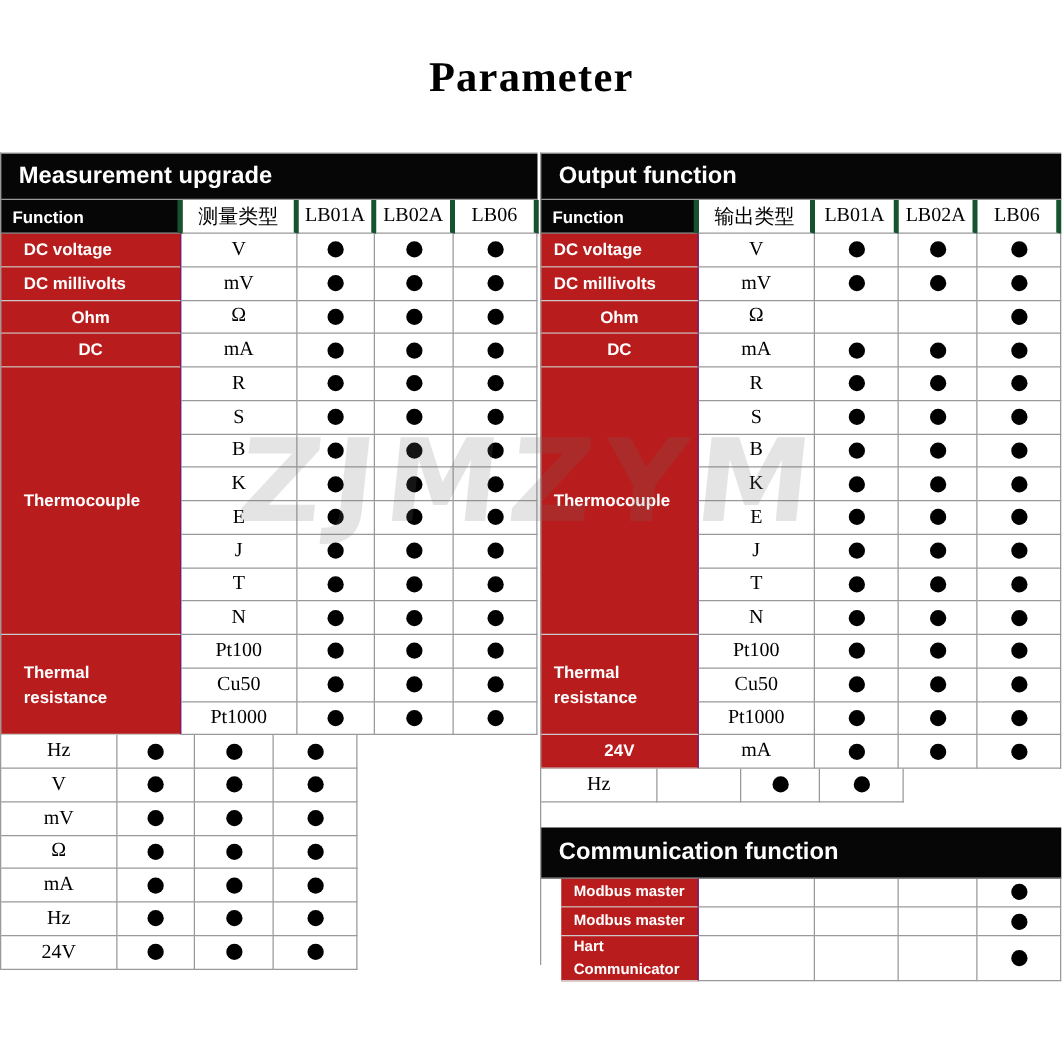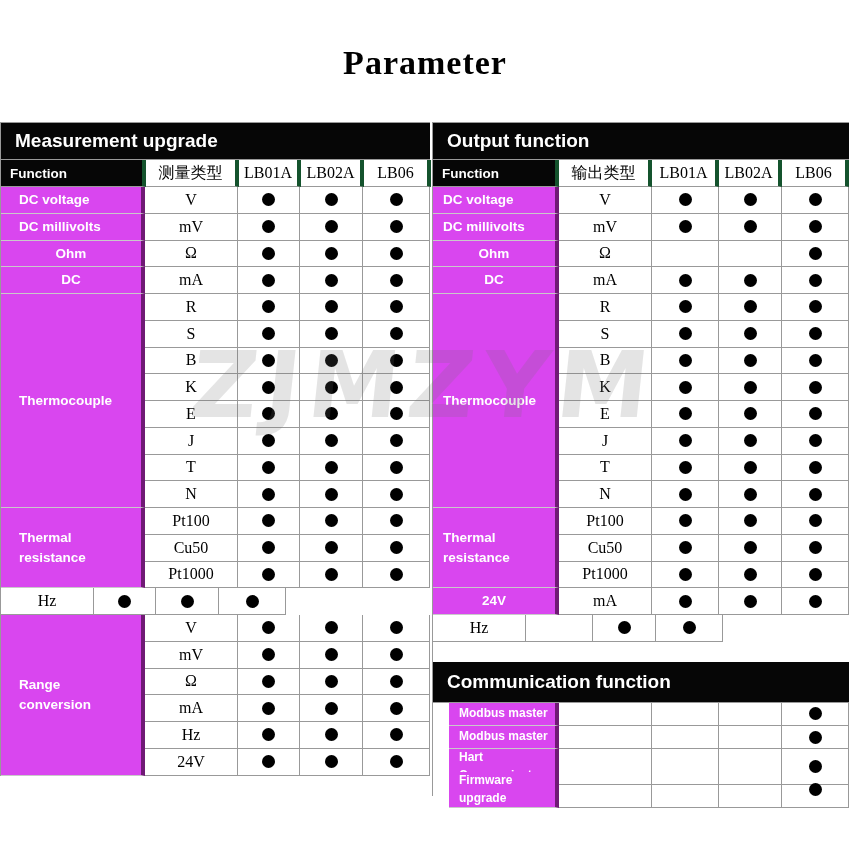--- a/index.html
+++ b/index.html
@@ -15,22 +15,22 @@
     display: flex; align-items: center; padding-left: 14px; height: 37px; border-bottom: 1px solid #999; }
   .secbar.comm { height: 41px; margin-top: 20px; }
   .hrow { display: grid; height: 27px; }
   .left .hrow { grid-template-columns: 145px 93px 62px 63px 67px; }
   .right .hrow { grid-template-columns: 126px 93px 67px 63px 67px; }
   .hcell { border-right: 4px solid #14532d; border-bottom: 1px solid #999; display: flex;
     align-items: center; justify-content: center; font-family: "Liberation Serif", serif; font-size: 16px; }
   .hcell.fn { background: #060606; color: #fff; justify-content: flex-start; padding-left: 9px;
     font-family: "Liberation Sans", sans-serif; font-weight: bold; font-size: 13.5px; }
   .group { display: flex; }
-  .glabel { background: #d946ef; color: #fff; font-weight: bold; font-size: 13.5px;
-    display: flex; align-items: center; border-right: 4px solid #701a75; border-bottom: 1px solid #c9c9c9;
+  .glabel { background: #b91c1c; color: #fff; font-weight: bold; font-size: 13.5px;
+    display: flex; align-items: center; border-right: 1px solid #701a75; border-bottom: 1px solid #c9c9c9;
     line-height: 1.45; }
   .left .glabel { width: 145px; padding-left: 18px; padding-right: 28px; }
   .right .glabel { width: 126px; padding-left: 10px; padding-right: 12px; }
   .glabel.center { justify-content: center; padding-left: 0; padding-right: 0; }
   .grows { flex: 1; display: flex; flex-direction: column; }
   .grow { display: grid; height: 26.75px; }
   .left .grow { grid-template-columns: 93px 62px 63px 67px; }
   .right .grow { grid-template-columns: 93px 67px 63px 67px; }
   .tcell { font-family: "Liberation Serif", serif; font-size: 16px; display: flex;
     align-items: center; justify-content: center; border-right: 1px solid #999; border-bottom: 1px solid #999; }
@@ -281,21 +281,20 @@
               <div class="dcell">
                 <span class="dot"></span>
               </div>
               <div class="dcell">
                 <span class="dot"></span>
               </div>
             </div>
           </div>
         </div>
         <div class="group">
-          <div class="glabel">Range conversion</div>
           <div class="grows">
             <div class="grow">
               <div class="tcell">V</div>
               <div class="dcell">
                 <span class="dot"></span>
               </div>
               <div class="dcell">
                 <span class="dot"></span>
               </div>
               <div class="dcell">
@@ -637,24 +636,15 @@
         </div>
         <div class="crow">
           <div class="glabel">Hart Communicator</div>
           <div class="tcell"></div>
           <div class="dcell"></div>
           <div class="dcell"></div>
           <div class="dcell">
             <span class="dot"></span>
           </div>
         </div>
-        <div class="crow">
-          <div class="glabel">Firmware upgrade</div>
-          <div class="tcell"></div>
-          <div class="dcell"></div>
-          <div class="dcell"></div>
-          <div class="dcell">
-            <span class="dot"></span>
-          </div>
-        </div>
       </div>
   </div>
 </div>
 
 </body></html>

